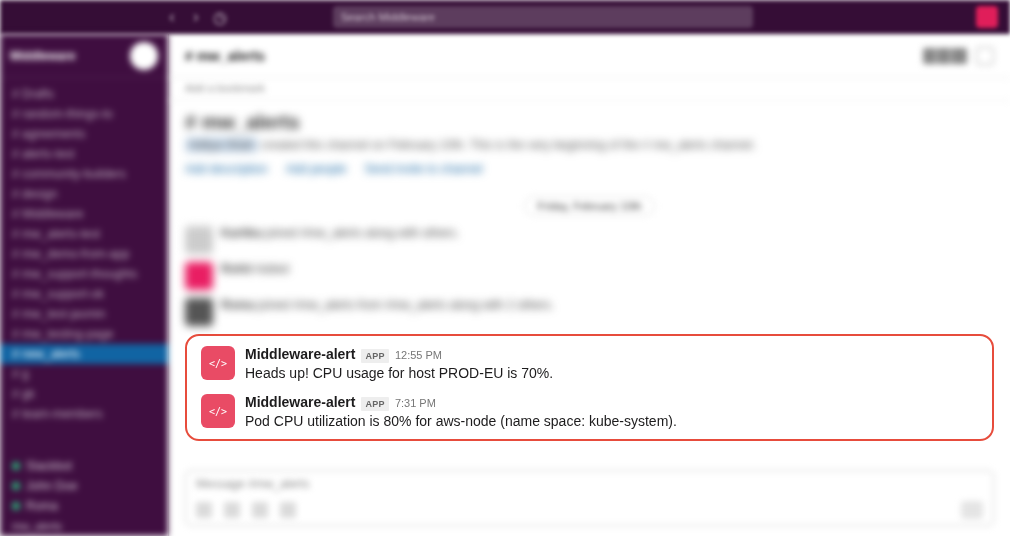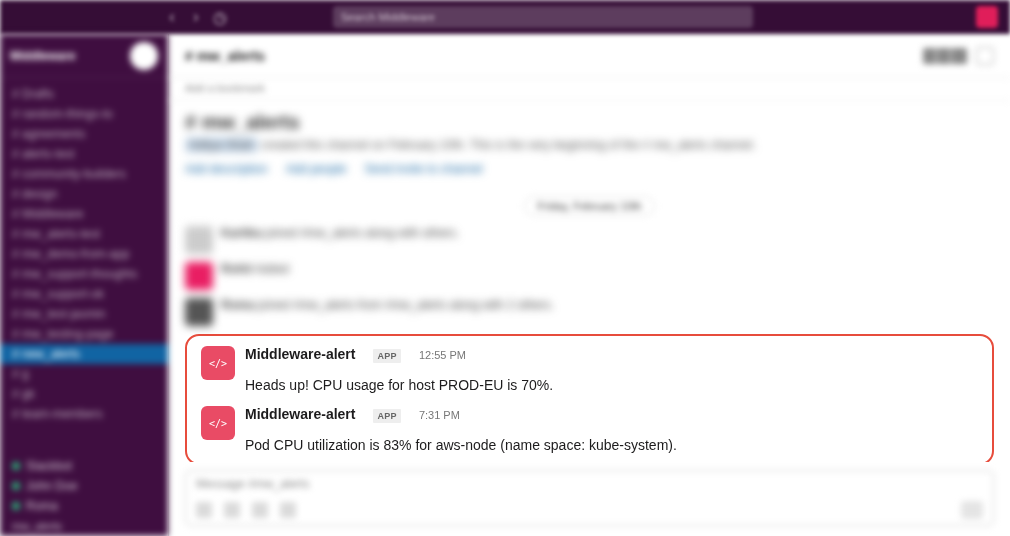--- a/index.html
+++ b/index.html
@@ -113,28 +113,28 @@
     margin-top:4px;
   }
   .msg { display:flex; gap:10px; margin-bottom:10px;}
   .msg:last-child{margin-bottom:0;}
   .app-avatar {
     width:34px;height:34px;border-radius:6px;background:#e94b65;
     display:flex;align-items:center;justify-content:center;flex-shrink:0;
     color:#fff; font-size:10px;
   }
   .msg-body { flex:1; min-width:0;}
-  .msg-head { display:flex; align-items:baseline; gap:18px; flex-wrap:wrap;}
+  .msg-head { display:flex; align-items:baseline; gap:6px; flex-wrap:wrap;}
   .sender { font-weight:700; color:#1d1c1d; font-size:14px;}
   .app-badge {
     font-size:9px; font-weight:700; color:#666; background:#eee;
     padding:2px 4px; border-radius:1px; letter-spacing:.3px;
   }
   .ts { font-size:11px; color:#777;}
-  .msg-text { font-size:14px; color:#1d1c1d; line-height:1.4; margin-top:13px;}
+  .msg-text { font-size:14px; color:#1d1c1d; line-height:1.4; margin-top:1px;}
   .composer-wrap {
     padding:8px 16px 10px;
     filter: blur(3px);
   }
   .composer {
     border:1px solid #ccc; border-radius:6px; padding:6px 10px;
   }
   .composer-row1 { font-size:12px; color:#888; min-height:18px;}
   .composer-row2 { display:flex; gap:12px; margin-top:6px; color:#888; font-size:12px; align-items:center;}
   .composer-icon { width:16px;height:16px; background:#888; opacity:.3; border-radius:2px;}
@@ -267,21 +267,21 @@
                 <svg width="18" height="12" viewBox="0 0 18 12">
                   <text x="0" y="10" fill="#fff" font-size="10" font-family="monospace">&lt;/&gt;</text>
                 </svg>
               </div>
               <div class="msg-body">
                 <div class="msg-head">
                   <span class="sender">Middleware-alert</span>
                   <span class="app-badge">APP</span>
                   <span class="ts">7:31 PM</span>
                 </div>
-                <div class="msg-text">Pod CPU utilization is 83% for aws-node (name space: kube-system).</div>
+                <div class="msg-text">Pod CPU utilization is 80% for aws-node (name space: kube-system).</div>
               </div>
             </div>
           </div>
       </div>
 
       <div class="composer-wrap">
         <div class="composer">
           <div class="composer-row1">Message #mw_alerts</div>
           <div class="composer-row2">
             <div class="composer-icon"></div>

